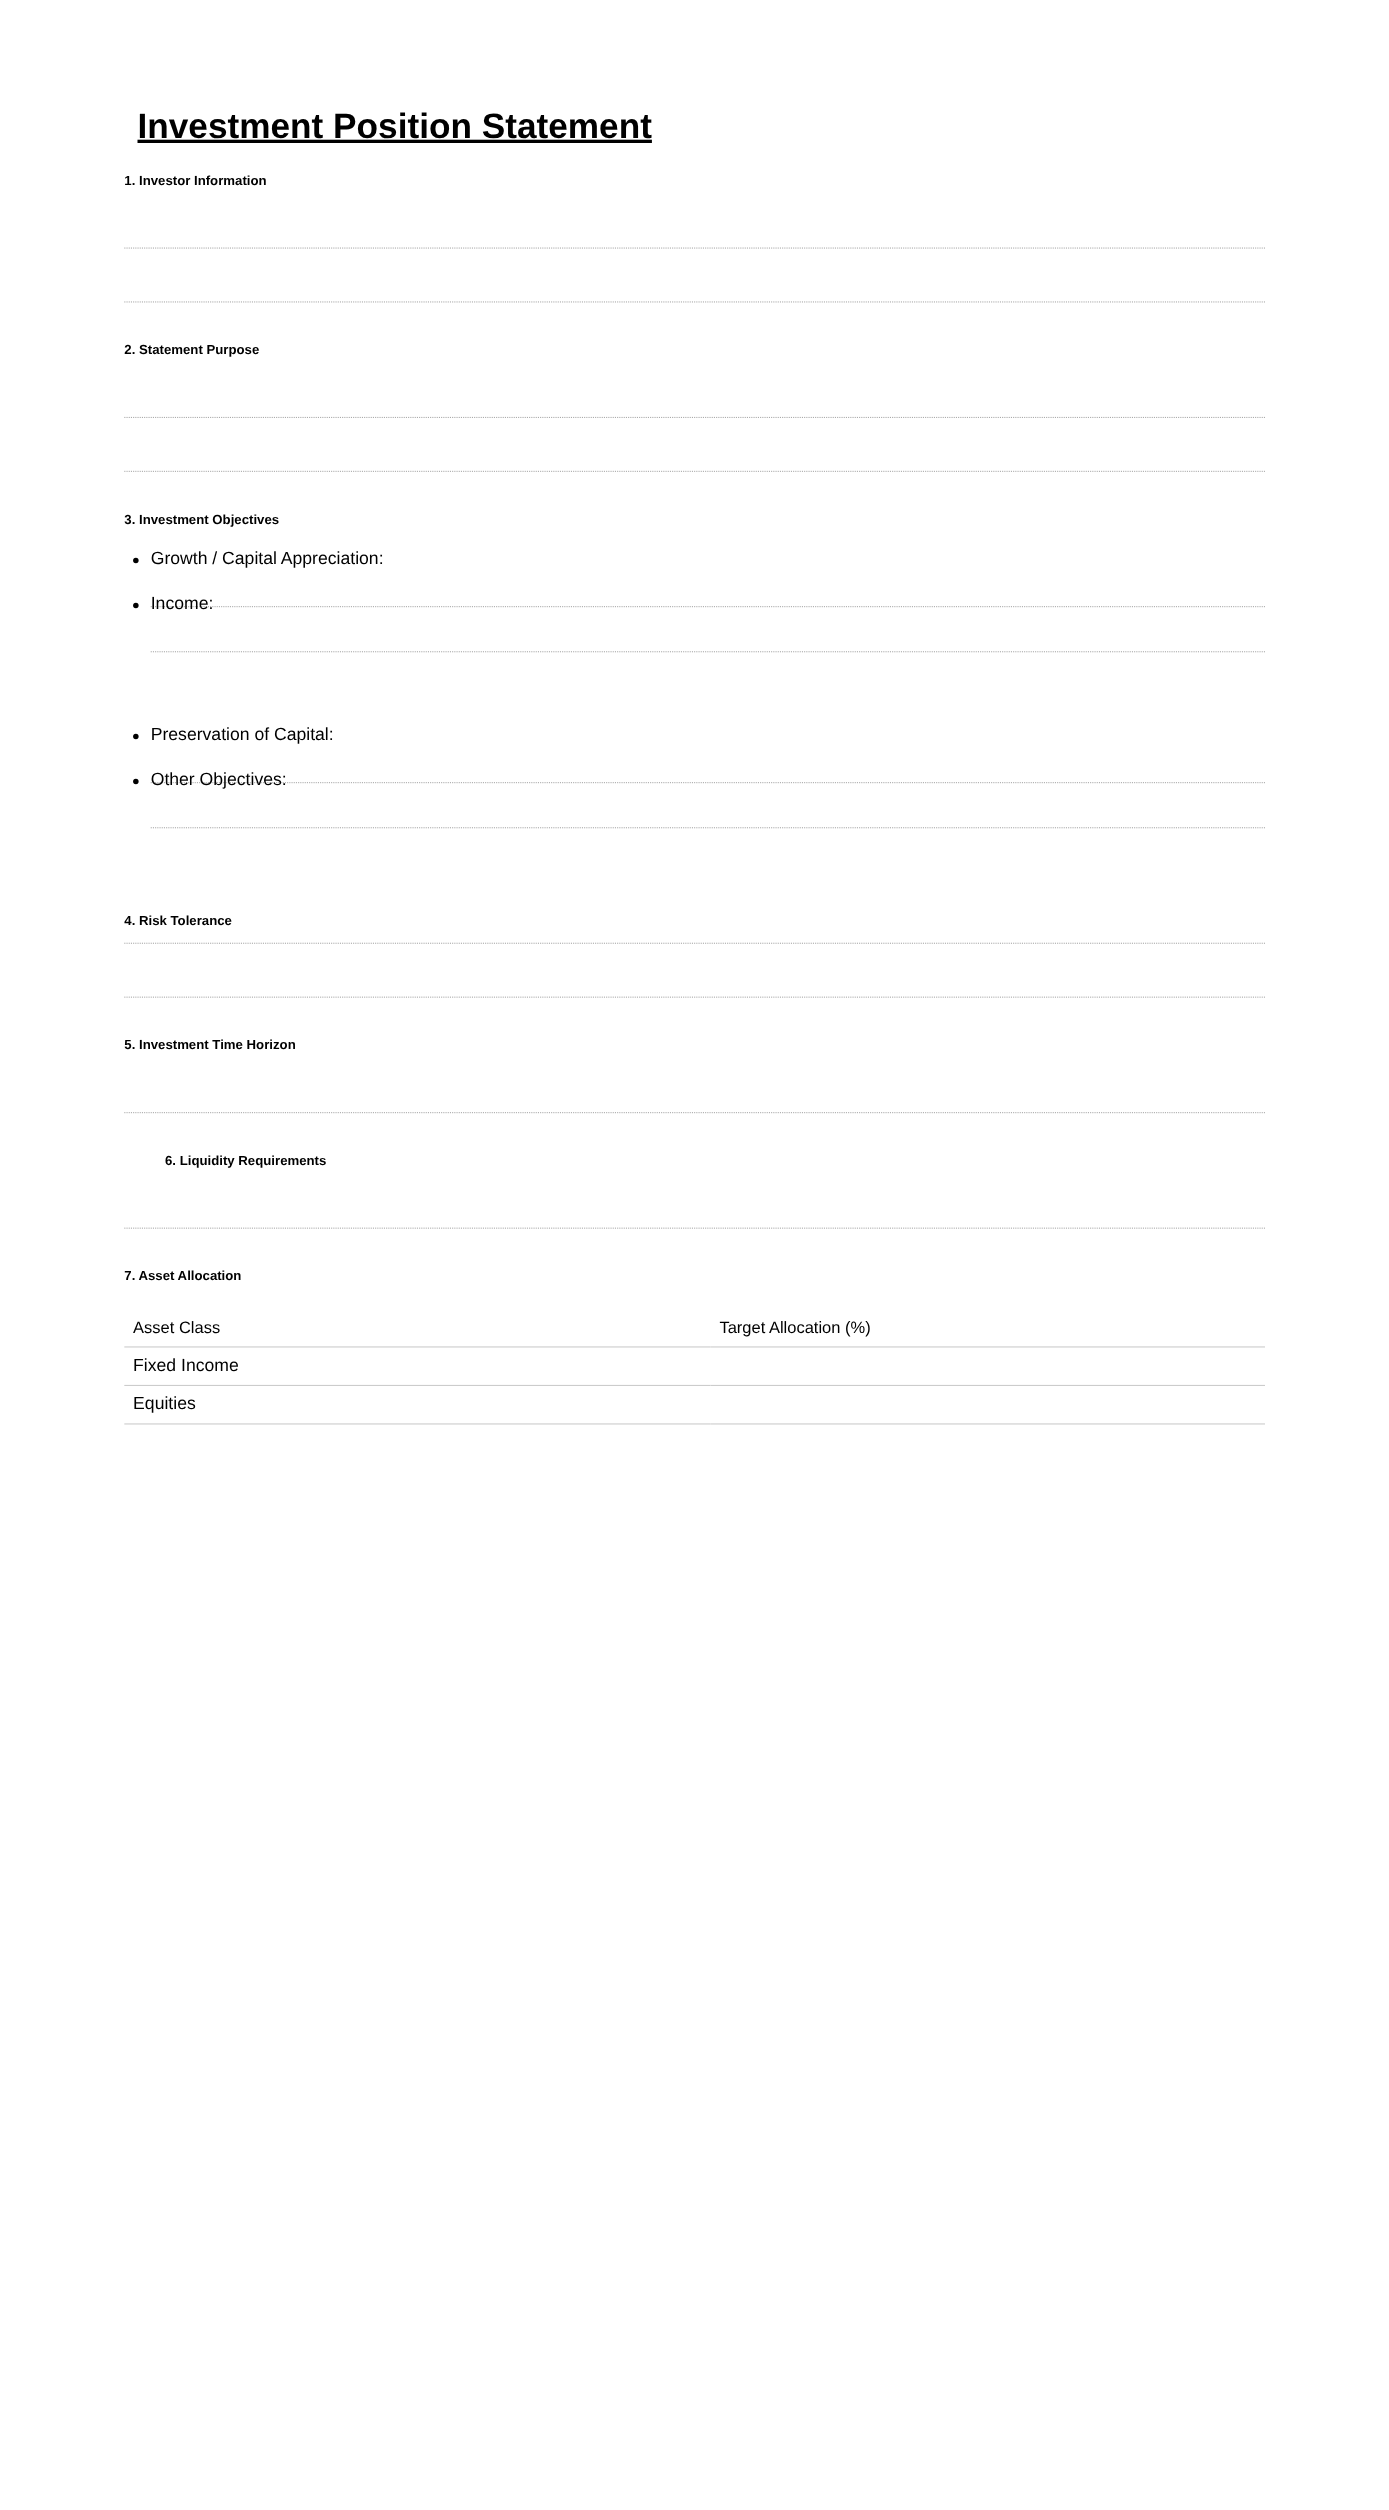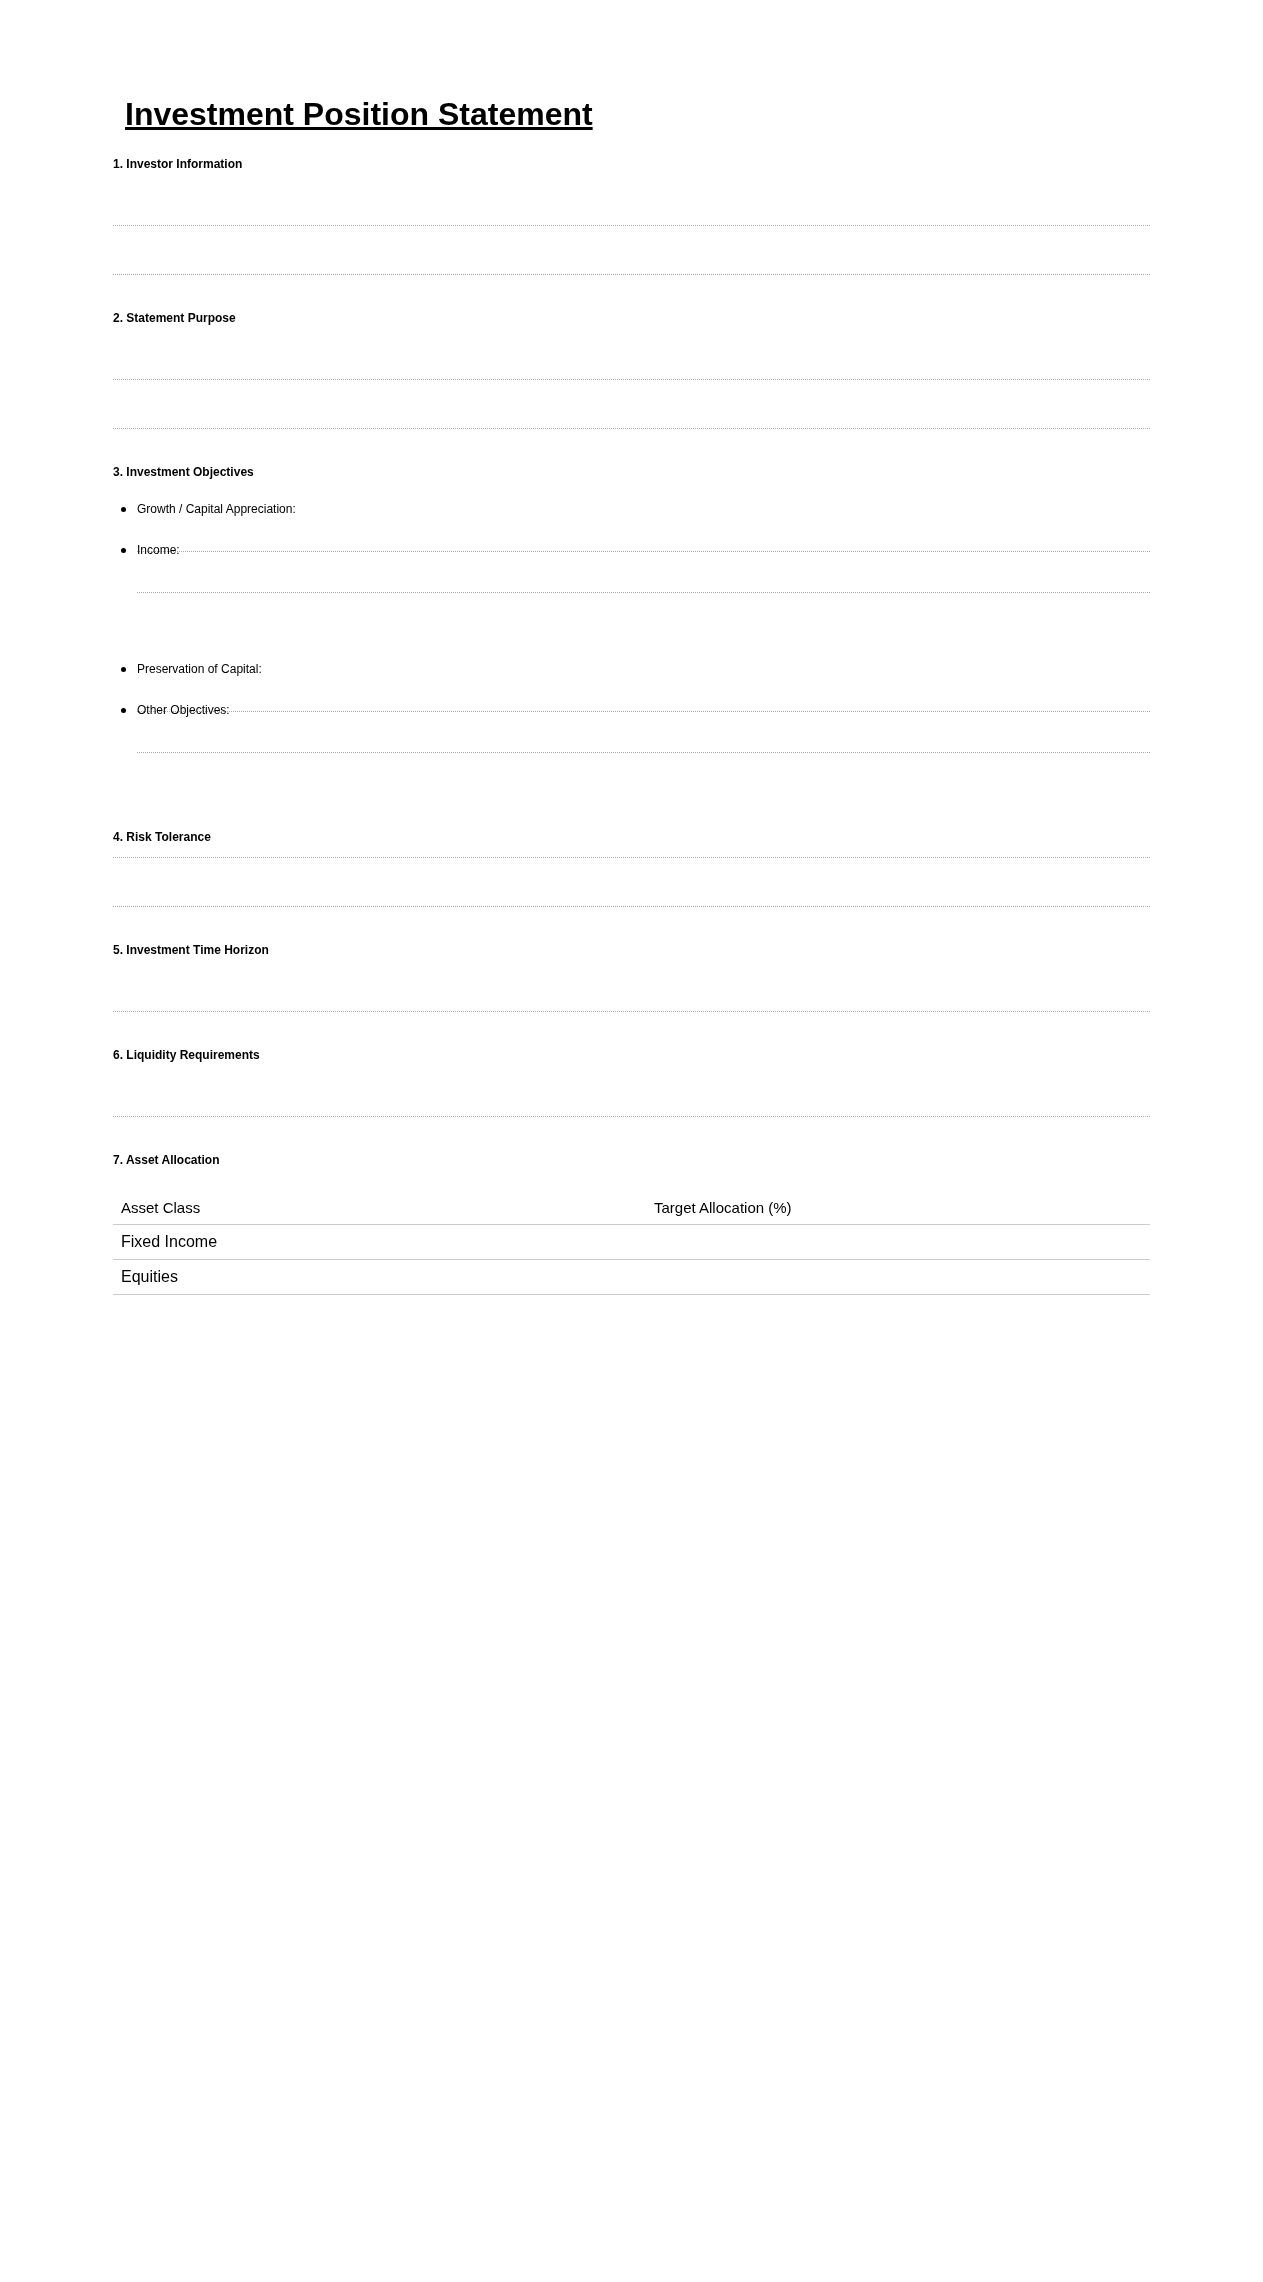--- a/index.html
+++ b/index.html
@@ -68,21 +68,21 @@
       top: 7px;
       width: 5px;
       height: 5px;
       background: #000;
       border-radius: 50%;
     }
     .bullet-label {
       position: absolute;
       left: 24px;
       top: 0;
-      font-size: 12px;
+      font-size: 16px;
       line-height: 18px;
       white-space: nowrap;
     }
     .bullet-line {
       position: absolute;
       left: 24px;
       top: 50px;
       width: 1013px;
       border-top: 1px dotted #aaaaaa;
     }
@@ -148,21 +148,21 @@
     </li>
   </ul>
 
   <h2 class="section-heading" style="top:784px;margin-top:41px;">4. Risk Tolerance</h2>
   <div class="fill-line" style="top:857px;"></div>
   <div class="fill-line" style="top:906px;"></div>
 
   <h2 class="section-heading" style="top:938px;">5. Investment Time Horizon</h2>
   <div class="fill-line" style="top:1011px;"></div>
 
-  <h2 class="section-heading" style="top:1043px;">6. Liquidity Requirements</h2>
+  <h2 class="section-heading" style="top:1043px;margin-left:37px;">6. Liquidity Requirements</h2>
   <div class="fill-line" style="top:1116px;"></div>
 
   <h2 class="section-heading" style="top:1148px;">7. Asset Allocation</h2>
   <table class="alloc-table">
     <thead>
       <tr>
         <th class="col-class">Asset Class</th>
         <th>Target Allocation (%)</th>
       </tr>
     </thead>

